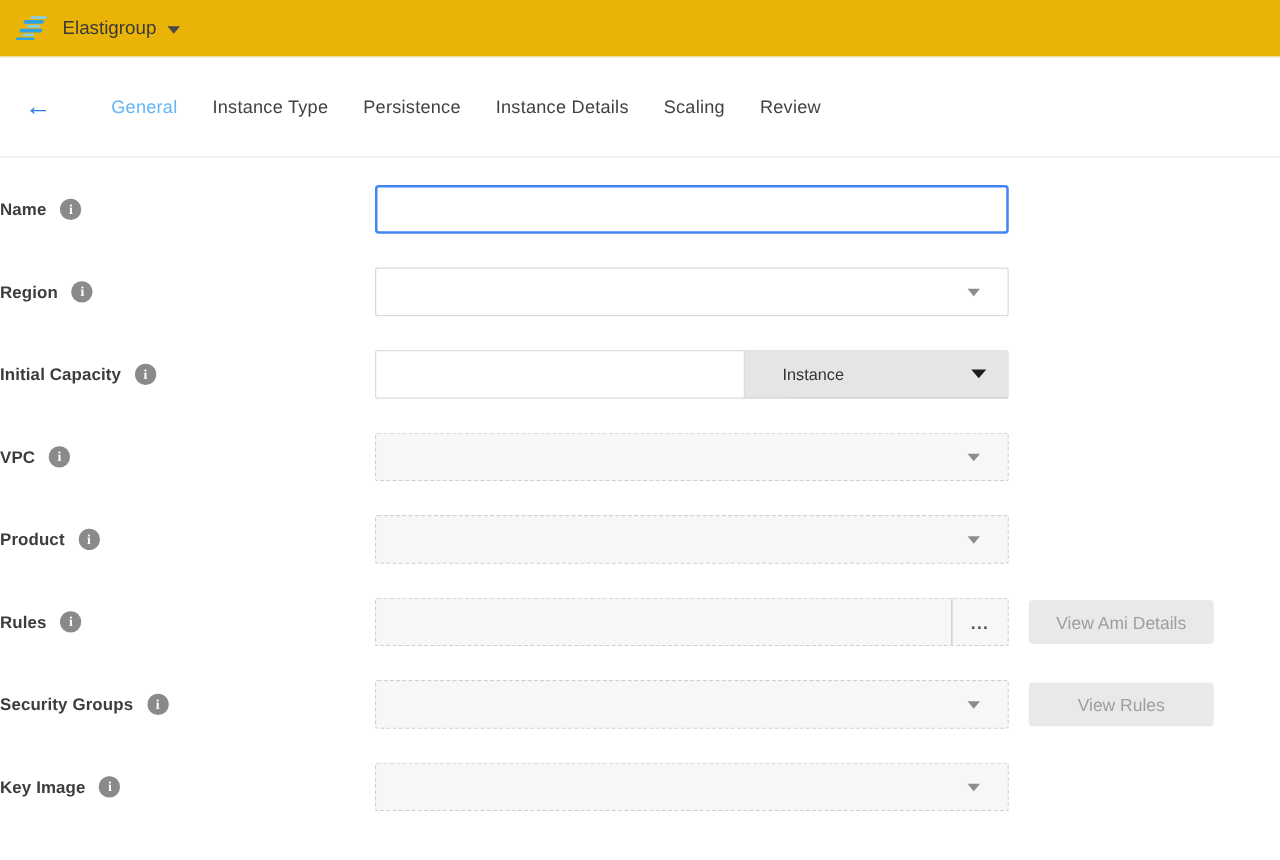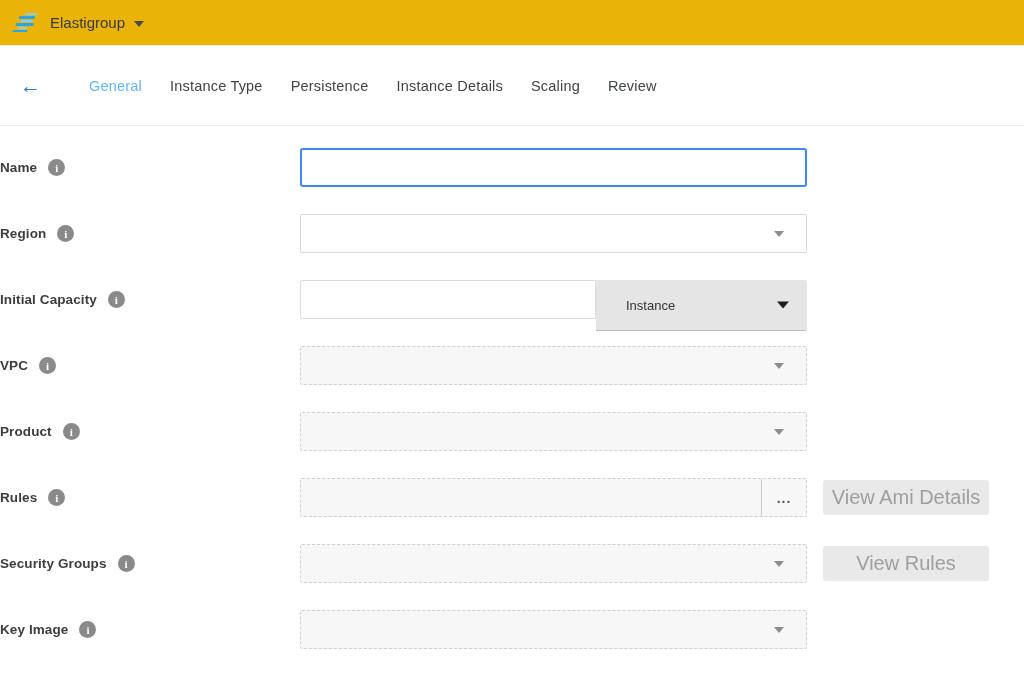--- a/index.html
+++ b/index.html
@@ -51,36 +51,36 @@
   .select { position:relative; width:100%; height:39px; background:#fff;
     border:1px solid #d9d9d9; border-radius:2px; cursor:pointer; }
   .select.disabled { background:#f7f7f7; border:1px dashed #cfcfcf; }
   .caret { position:absolute; right:22px; top:50%; transform:translateY(-50%);
     width:0; height:0; border-left:5.5px solid transparent;
     border-right:5.5px solid transparent; border-top:6.5px solid #8d8d8d; }
 
   .capacity-input { width:296px; height:39px; border:1px solid #dcdcdc;
     border-radius:2px 0 0 2px; outline:none; font-size:14px; padding:0 10px;
     color:#333; background:#fff; }
-  .unit-select { width:211px; height:51px; margin-left:0; background:#e5e5e5;
+  .unit-select { width:211px; height:39px; margin-left:0; background:#e5e5e5;
     border-bottom:1px solid #bdbdbd; position:relative; display:flex;
     align-items:center; padding-left:30px; cursor:pointer; border-radius:0 2px 2px 0; }
   .unit-label { font-size:13px; color:#333; }
   .unit-select .caret { right:18px; border-left-width:6px; border-right-width:6px;
     border-top-width:7.5px; border-top-color:#1d1d1d; }
 
   .image-field { position:relative; width:100%; height:39px; background:#f7f7f7;
     border:1px dashed #cfcfcf; border-radius:2px; }
   .browse-btn { position:absolute; right:0; top:0; bottom:0; width:45px;
     border-left:1px solid #c9c9c9; display:flex; align-items:center;
     justify-content:center; font-size:14px; font-weight:bold; color:#555;
     letter-spacing:1px; cursor:pointer; }
 
-  .side-btn { margin-left:16px; width:166px; height:35px; background:#e9e9e9;
-    border:none; border-radius:3px; color:#9e9e9e; font-size:20px;
+  .side-btn { margin-left:16px; width:148px; height:35px; background:#e9e9e9;
+    border:none; border-radius:3px; color:#9e9e9e; font-size:14px;
     display:flex; align-items:center; justify-content:center;
     align-self:center; cursor:pointer; font-family:"Liberation Sans", sans-serif; }
 </style>
 </head>
 <body>
 
 <header class="topbar">
   <div class="logo">
     <span class="b1"></span>
       <span class="b2"></span>

